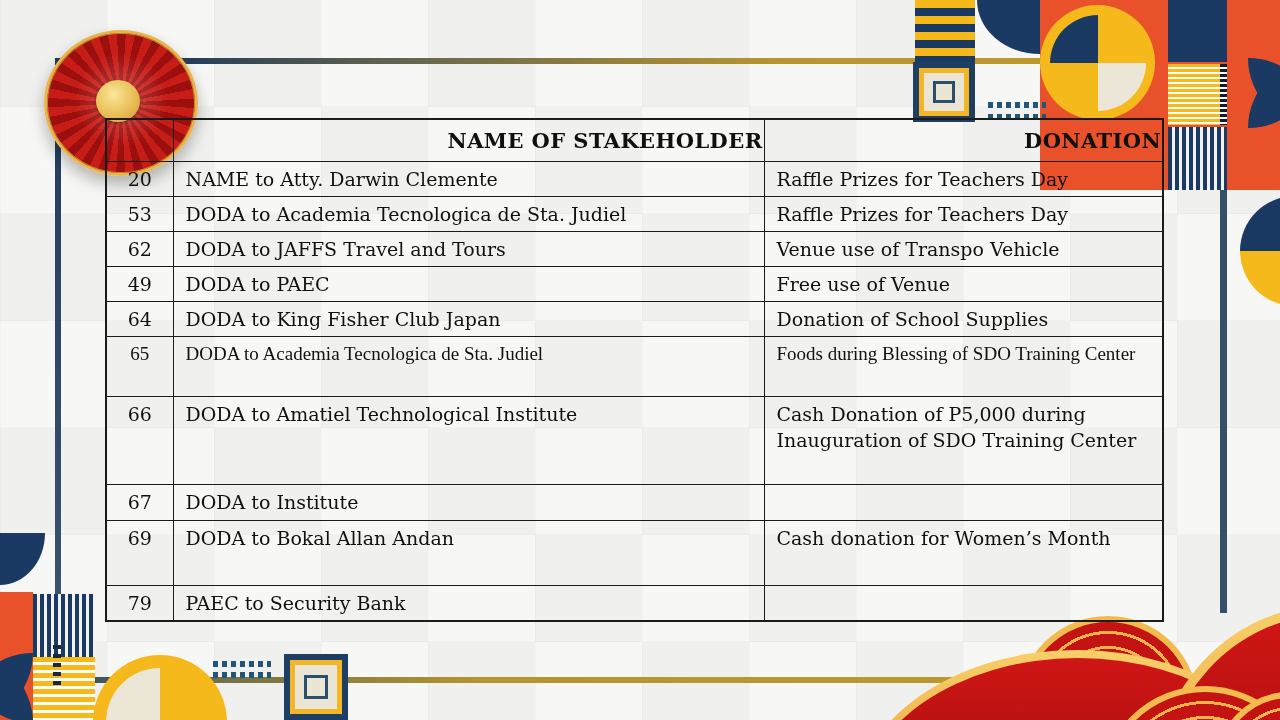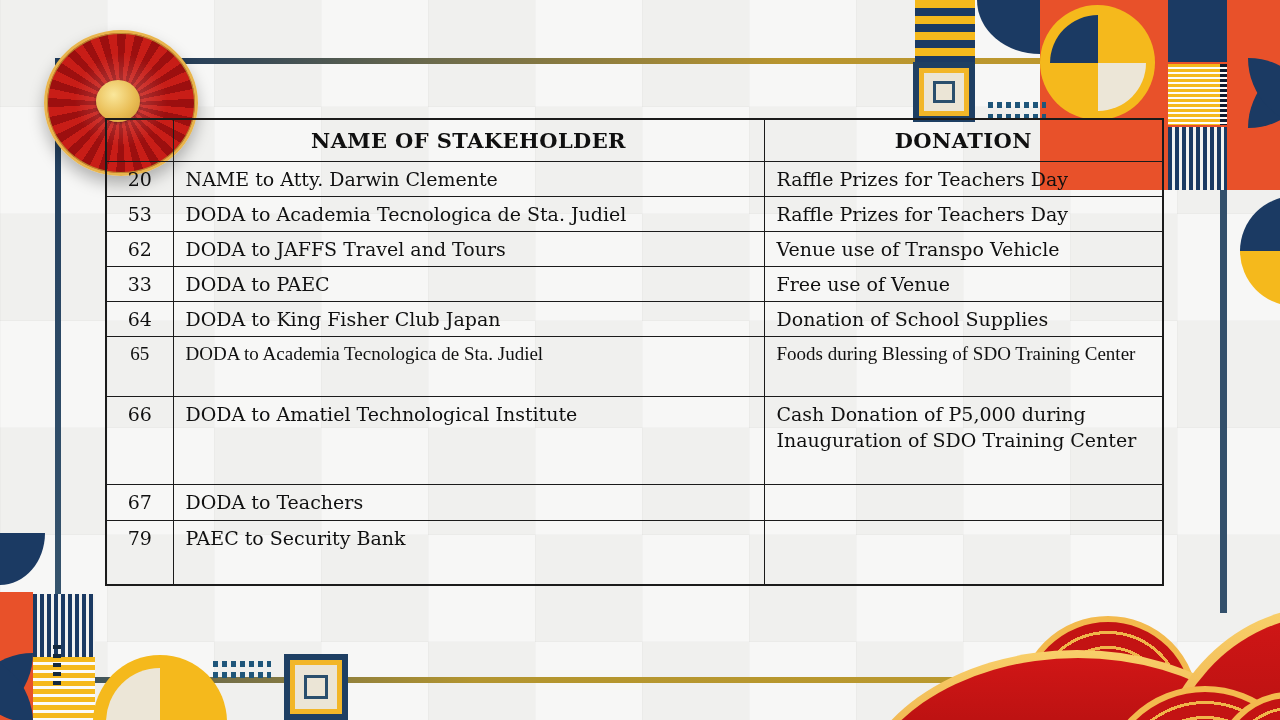--- a/index.html
+++ b/index.html
@@ -92,21 +92,21 @@
   .wm-r{left:858px;top:658px;width:440px;height:162px;border-radius:50% 50% 0 0 / 95% 95% 0 0;}
   .wr-g{left:1150px;top:606px;width:320px;height:260px;border-radius:55% 45% 0 0 / 75% 70% 0 0;}
   .wr-r{left:1158px;top:615px;width:310px;height:250px;border-radius:55% 45% 0 0 / 75% 70% 0 0;}
 
   
   .tbl-wrap{left:105px;top:118px;z-index:10;}
   table{border-collapse:collapse;table-layout:fixed;width:1057px;
     font-family:"DejaVu Serif", serif;color:#101010;
     border:2px solid #1b1b1b;}
   th,td{border:1px solid #1b1b1b;box-sizing:border-box;}
-  th{height:42px;font-size:21px;font-weight:bold;text-align:center;vertical-align:middle;letter-spacing:0.4px;}
+  th{height:42px;font-size:21px;font-weight:bold;text-align:right;vertical-align:middle;letter-spacing:0.4px;}
   td{font-size:19px;line-height:26px;vertical-align:top;padding:4px 10px 4px 12px;height:35px;}
   td.num{text-align:center;padding:4px 2px;}
   td.don{white-space:pre-line;}
   tbody tr:nth-child(6) td{height:60px;font-family:Liberation Serif, serif;}
   tbody tr:nth-child(7) td{height:88px;}
   tbody tr:nth-child(8) td{height:36px;}
   tbody tr:nth-child(9) td{height:65px;}
 </style>
 </head>
 <body>
@@ -198,43 +198,48 @@
           <td class="num">53</td>
           <td>DODA to Academia Tecnologica de Sta. Judiel</td>
           <td class="don">Raffle Prizes for Teachers Day</td>
         </tr>
         <tr>
           <td class="num">62</td>
           <td>DODA to JAFFS Travel and Tours</td>
           <td class="don">Venue use of Transpo Vehicle</td>
         </tr>
         <tr>
-          <td class="num">33</td>
+          <td class="num">49</td>
           <td>DODA to PAEC</td>
           <td class="don">Free use of Venue</td>
         </tr>
         <tr>
           <td class="num">64</td>
           <td>DODA to King Fisher Club Japan</td>
           <td class="don">Donation of School Supplies</td>
         </tr>
         <tr>
           <td class="num">65</td>
           <td>DODA to Academia Tecnologica de Sta. Judiel</td>
           <td class="don">Foods during Blessing of SDO Training Center</td>
         </tr>
         <tr>
           <td class="num">66</td>
           <td>DODA to Amatiel Technological Institute</td>
           <td class="don">Cash Donation of P5,000 during Inauguration of SDO Training Center</td>
         </tr>
         <tr>
           <td class="num">67</td>
-          <td>DODA to Teachers</td>
+          <td>DODA to Institute</td>
           <td class="don"></td>
+        </tr>
+        <tr>
+          <td class="num">69</td>
+          <td>DODA to Bokal Allan Andan</td>
+          <td class="don">Cash donation for Women’s Month</td>
         </tr>
         <tr>
           <td class="num">79</td>
           <td>PAEC to Security Bank</td>
           <td class="don"></td>
         </tr>
       </tbody>
     </table>
   </div>
 

